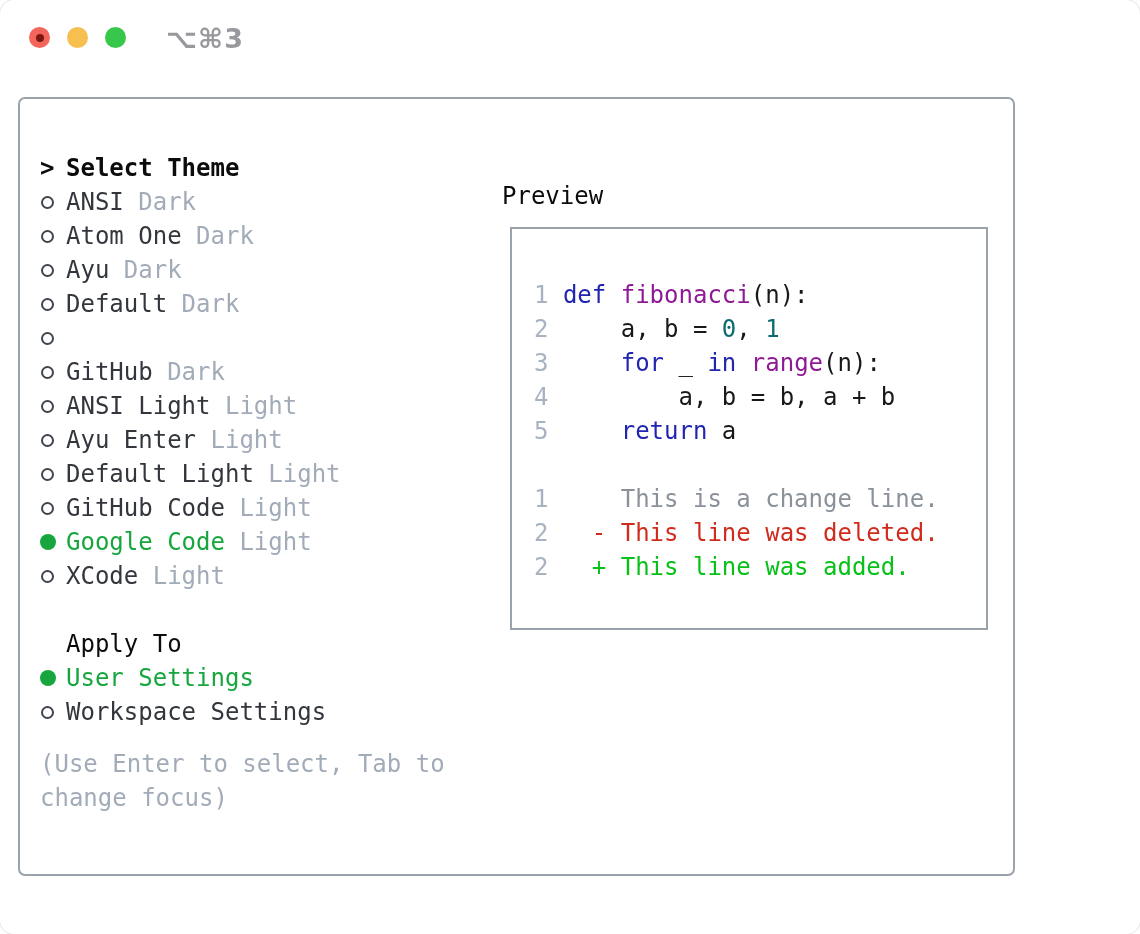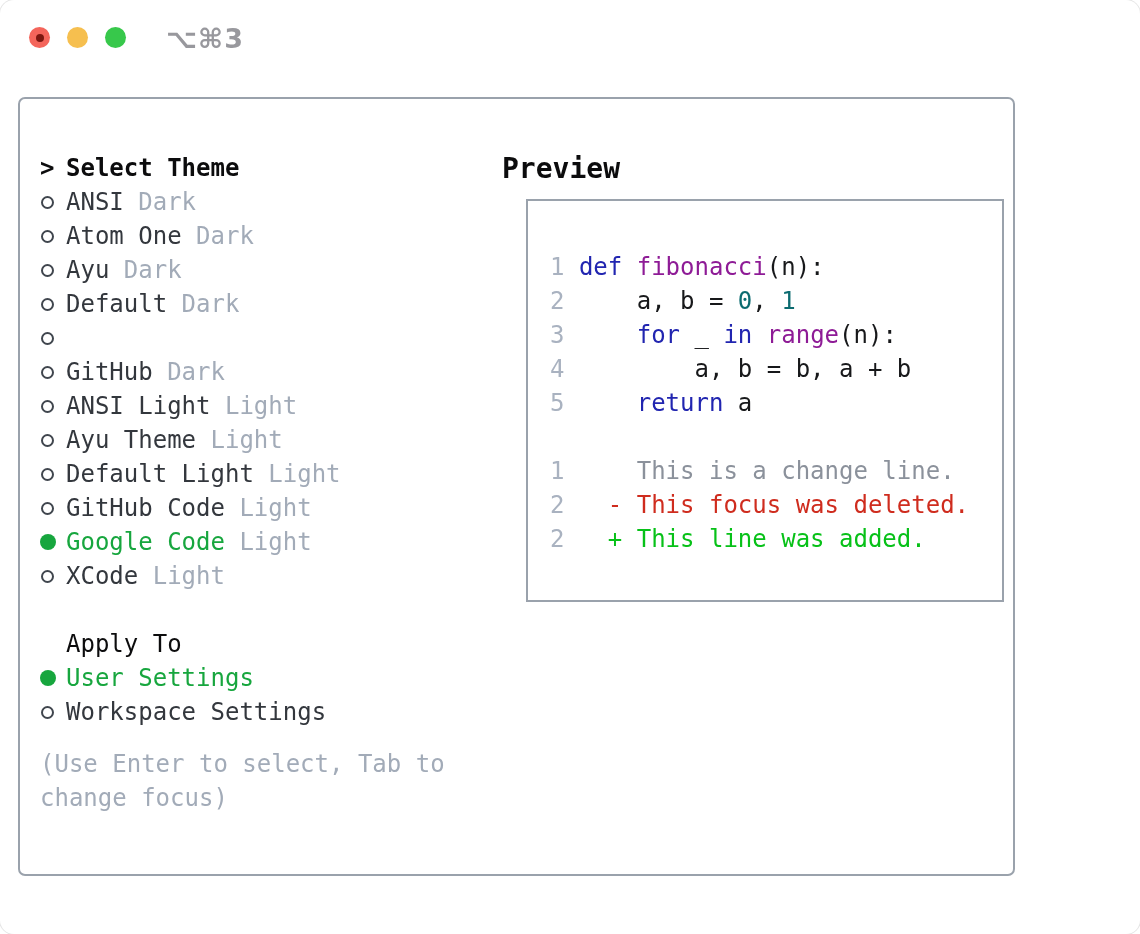--- a/index.html
+++ b/index.html
@@ -55,23 +55,23 @@
   .radio.sel { width:16px; height:16px; border:none; background:var(--sel_green); margin-left:0; }
   .opt-label { white-space:pre; color:var(--text_dark); }
   .opt-label .name.selected { color:var(--sel_green);margin-top:26px; }
   .variant { color:var(--muted_gray); }
   .apply-label { color:var(--text_black); }
   .hint {
     margin-top:18px; width:432px;
     font-size:24px; line-height:34px; color:var(--muted_gray);
   }
   
-  .preview-header { height:34px; font-size:28px; font-weight:bold; color:var(--text_black); display:flex; align-items:center; }
+  .preview-header { height:34px; font-size:24px; font-weight:normal; color:var(--text_black); display:flex; align-items:center;margin-top:28px; }
   .preview-box {
-    margin-top:14px; margin-left:24px;
+    margin-top:14px; margin-left:8px;
     width:478px; height:403px;
     border:2px solid var(--border_gray);
     background:#ffffff;
     padding:49px 0 0 22px;
     overflow:hidden;
   }
   .code-line { height:34px; line-height:34px; font-size:24px; white-space:pre; }
   .ln  { color:var(--line_num); }
   .tok-kw  { color:var(--kw); }
   .tok-fn  { color:var(--fn); }
@@ -144,21 +144,21 @@
           <div class="row">
             <span class="marker">
               <span class="radio"></span>
             </span>
             <span class="opt-label"><span class="name">ANSI Light</span> <span class="variant">Light</span></span>
           </div>
           <div class="row">
             <span class="marker">
               <span class="radio"></span>
             </span>
-            <span class="opt-label"><span class="name">Ayu Theme</span> <span class="variant">Light</span></span>
+            <span class="opt-label"><span class="name">Ayu Enter</span> <span class="variant">Light</span></span>
           </div>
           <div class="row">
             <span class="marker">
               <span class="radio"></span>
             </span>
             <span class="opt-label"><span class="name">Default Light</span> <span class="variant">Light</span></span>
           </div>
           <div class="row">
             <span class="marker">
               <span class="radio"></span>
@@ -207,19 +207,19 @@
     <div class="right-col">
       <div class="preview-header">Preview</div>
       <div class="preview-box" id="preview-box">
           <div class="code-line"><span class="ln">1 </span><span class="tok-kw">def</span><span class="tok-pl"> </span><span class="tok-fn">fibonacci</span><span class="tok-pl">(n):</span></div>
           <div class="code-line"><span class="ln">2 </span><span class="tok-pl">    a, b = </span><span class="tok-lit">0</span><span class="tok-pl">, </span><span class="tok-lit">1</span></div>
           <div class="code-line"><span class="ln">3 </span><span class="tok-pl">    </span><span class="tok-kw">for</span><span class="tok-pl"> _ </span><span class="tok-kw">in</span><span class="tok-pl"> </span><span class="tok-fn">range</span><span class="tok-pl">(n):</span></div>
           <div class="code-line"><span class="ln">4 </span><span class="tok-pl">        a, b = b, a + b</span></div>
           <div class="code-line"><span class="ln">5 </span><span class="tok-pl">    </span><span class="tok-kw">return</span><span class="tok-pl"> a</span></div>
           <div class="code-line"><span class="ln"></span></div>
           <div class="code-line"><span class="ln">1 </span><span class="tok-ctx">    This is a change line.</span></div>
-          <div class="code-line"><span class="ln">2 </span><span class="tok-del">  - This focus was deleted.</span></div>
+          <div class="code-line"><span class="ln">2 </span><span class="tok-del">  - This line was deleted.</span></div>
           <div class="code-line"><span class="ln">2 </span><span class="tok-add">  + This line was added.</span></div>
         </div>
     </div>
 
   </div>
 </div>
 
 </body></html>

